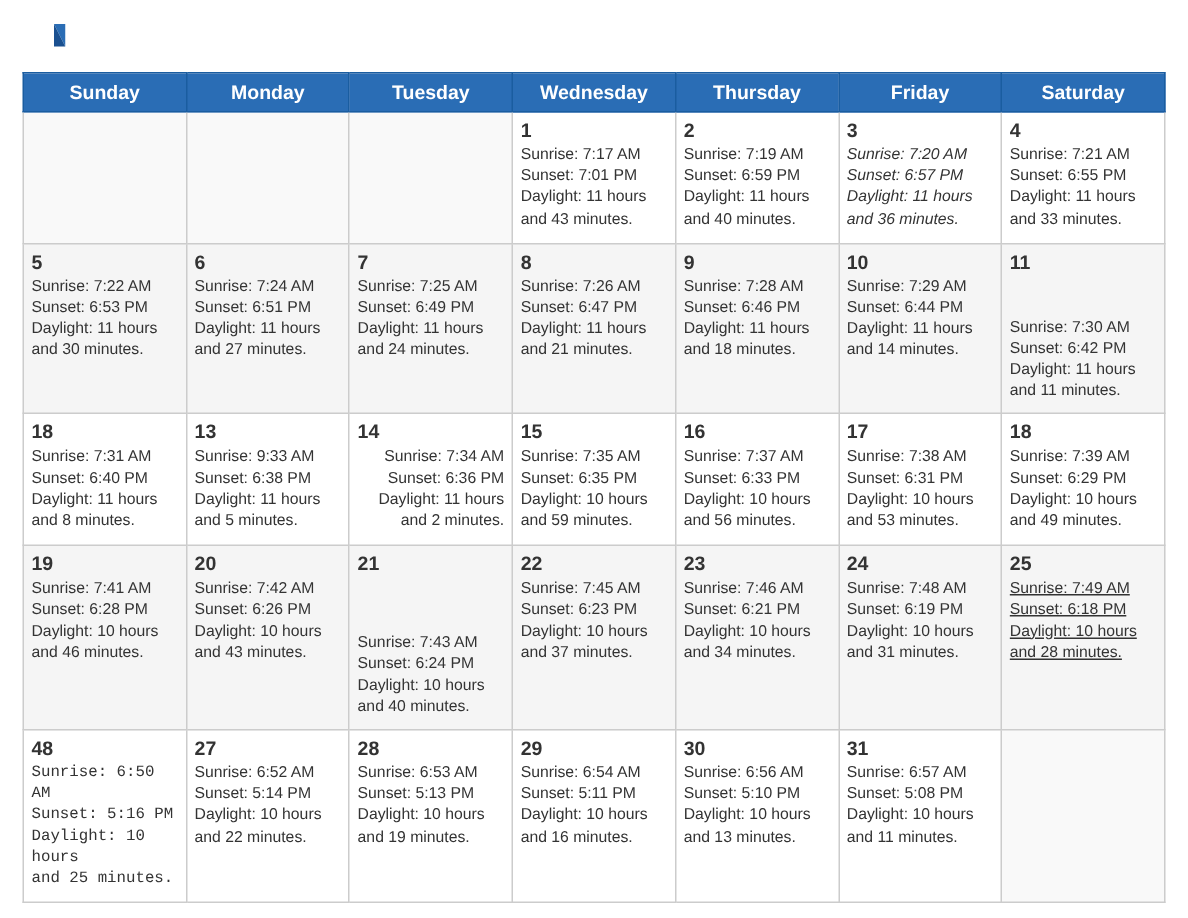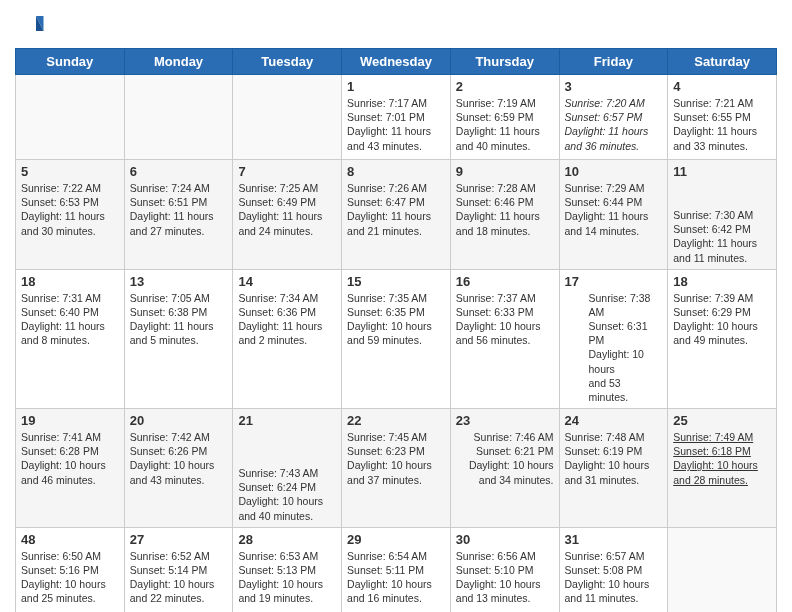--- a/index.html
+++ b/index.html
@@ -213,49 +213,49 @@
         <tr>
           <td>
             <div class="day-num">18</div>
             <div class="day-info" style="white-space: pre-line;">Sunrise: 7:31 AM
 Sunset: 6:40 PM
 Daylight: 11 hours
 and 8 minutes.</div>
           </td>
           <td>
             <div class="day-num">13</div>
-            <div class="day-info" style="white-space: pre-line;">Sunrise: 7:05 AM
+            <div class="day-info" style="white-space: pre-line;">Sunrise: 9:33 AM
 Sunset: 6:38 PM
 Daylight: 11 hours
 and 5 minutes.</div>
           </td>
           <td>
             <div class="day-num">14</div>
-            <div class="day-info" style="white-space: pre-line;">Sunrise: 7:34 AM
+            <div class="day-info" style="white-space: pre-line; text-align: right;">Sunrise: 7:34 AM
 Sunset: 6:36 PM
 Daylight: 11 hours
 and 2 minutes.</div>
           </td>
           <td>
             <div class="day-num">15</div>
             <div class="day-info" style="white-space: pre-line;">Sunrise: 7:35 AM
 Sunset: 6:35 PM
 Daylight: 10 hours
 and 59 minutes.</div>
           </td>
           <td>
             <div class="day-num">16</div>
             <div class="day-info" style="white-space: pre-line;">Sunrise: 7:37 AM
 Sunset: 6:33 PM
 Daylight: 10 hours
 and 56 minutes.</div>
           </td>
           <td>
             <div class="day-num">17</div>
-            <div class="day-info" style="white-space: pre-line; margin-left: 24px;">Sunrise: 7:38 AM
+            <div class="day-info" style="white-space: pre-line;">Sunrise: 7:38 AM
 Sunset: 6:31 PM
 Daylight: 10 hours
 and 53 minutes.</div>
           </td>
           <td>
             <div class="day-num">18</div>
             <div class="day-info" style="white-space: pre-line;">Sunrise: 7:39 AM
 Sunset: 6:29 PM
 Daylight: 10 hours
 and 49 minutes.</div>
@@ -285,21 +285,21 @@
           </td>
           <td>
             <div class="day-num">22</div>
             <div class="day-info" style="white-space: pre-line;">Sunrise: 7:45 AM
 Sunset: 6:23 PM
 Daylight: 10 hours
 and 37 minutes.</div>
           </td>
           <td>
             <div class="day-num">23</div>
-            <div class="day-info" style="white-space: pre-line; text-align: right;">Sunrise: 7:46 AM
+            <div class="day-info" style="white-space: pre-line;">Sunrise: 7:46 AM
 Sunset: 6:21 PM
 Daylight: 10 hours
 and 34 minutes.</div>
           </td>
           <td>
             <div class="day-num">24</div>
             <div class="day-info" style="white-space: pre-line;">Sunrise: 7:48 AM
 Sunset: 6:19 PM
 Daylight: 10 hours
 and 31 minutes.</div>
@@ -308,21 +308,21 @@
             <div class="day-num">25</div>
             <div class="day-info" style="white-space: pre-line; text-decoration: underline;">Sunrise: 7:49 AM
 Sunset: 6:18 PM
 Daylight: 10 hours
 and 28 minutes.</div>
           </td>
         </tr>
         <tr>
           <td>
             <div class="day-num">48</div>
-            <div class="day-info" style="white-space: pre-line;">Sunrise: 6:50 AM
+            <div class="day-info" style="white-space: pre-line; font-family: Liberation Mono, monospace;">Sunrise: 6:50 AM
 Sunset: 5:16 PM
 Daylight: 10 hours
 and 25 minutes.</div>
           </td>
           <td>
             <div class="day-num">27</div>
             <div class="day-info" style="white-space: pre-line;">Sunrise: 6:52 AM
 Sunset: 5:14 PM
 Daylight: 10 hours
 and 22 minutes.</div>

